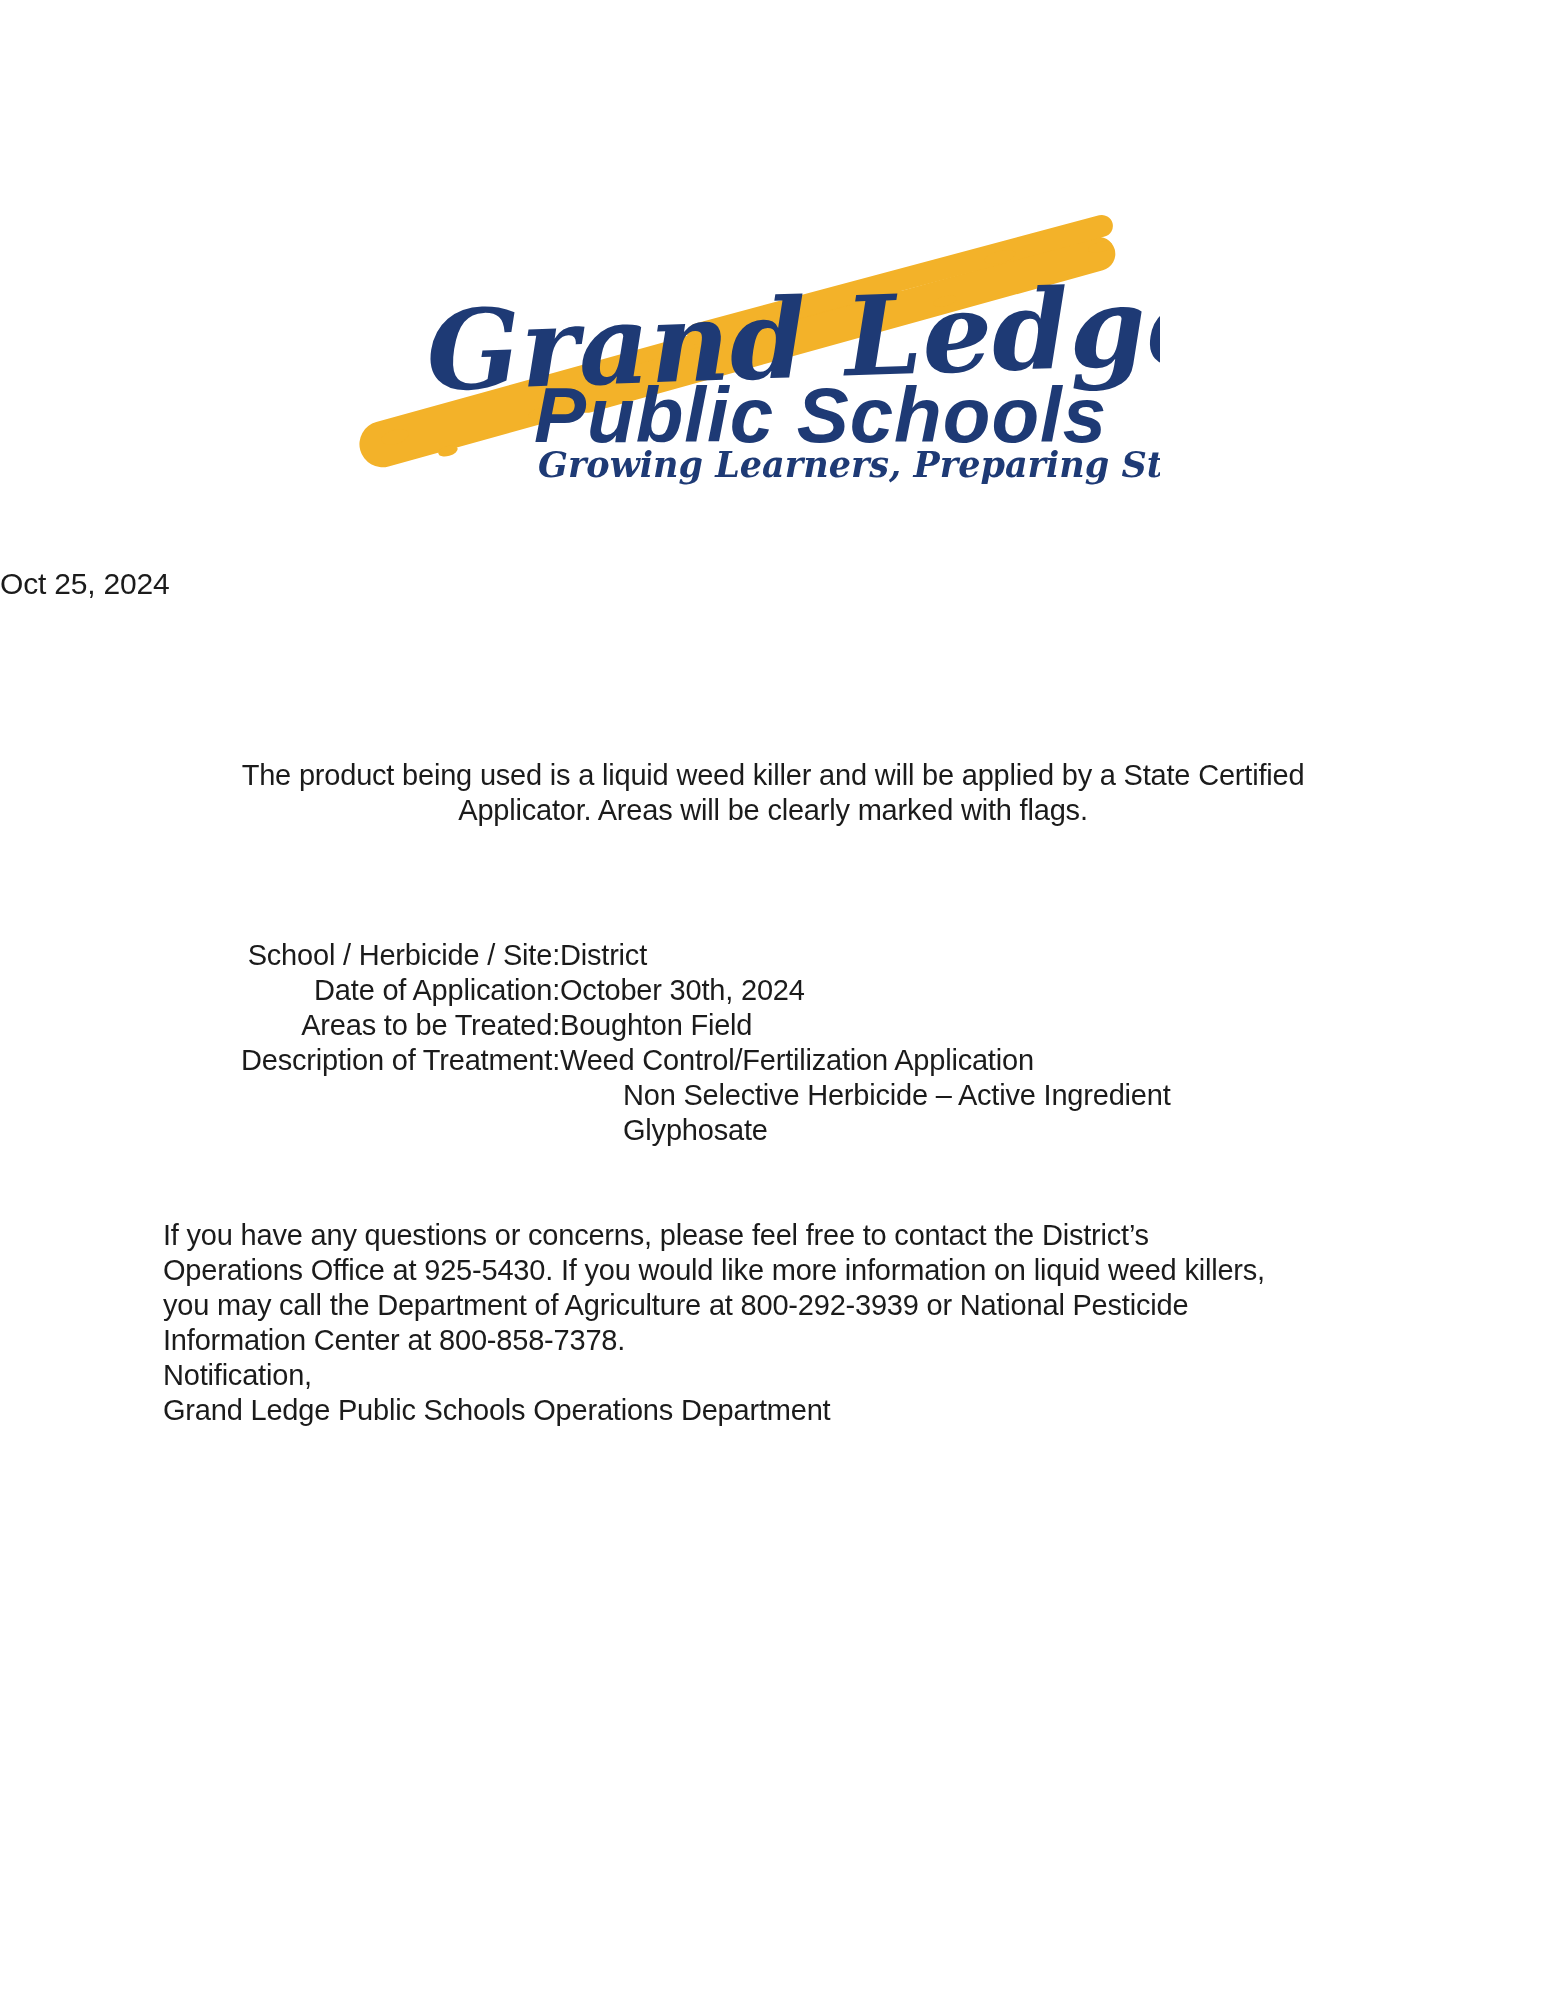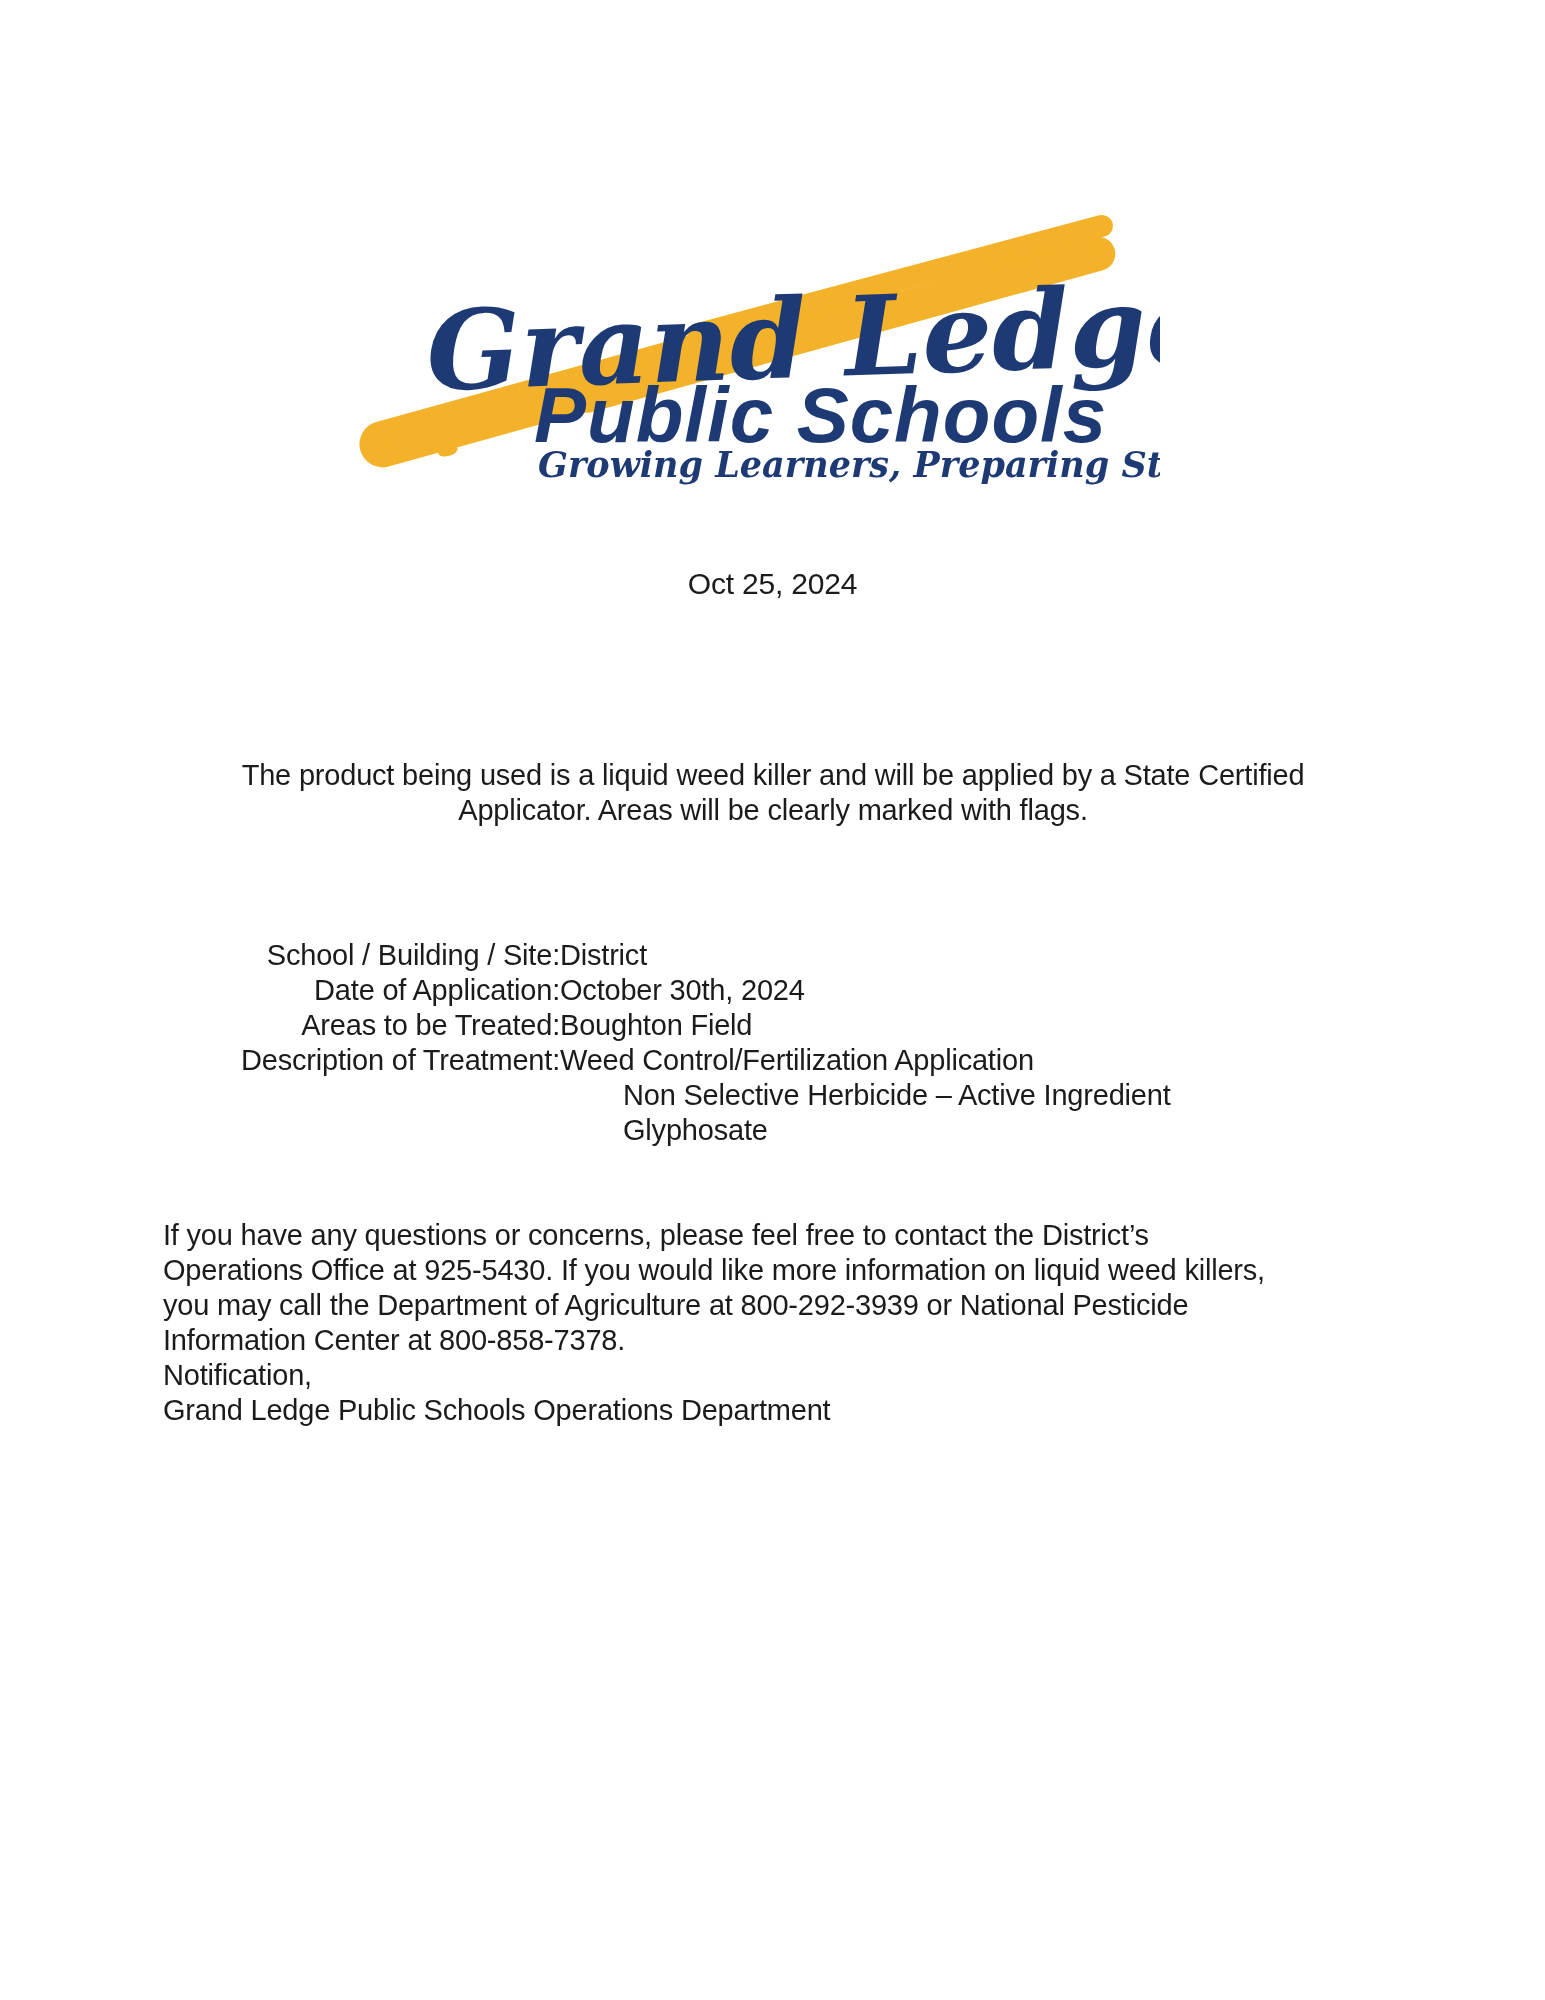--- a/index.html
+++ b/index.html
@@ -41,21 +41,21 @@
   .logo-tagline {
     font-family: "DejaVu Serif", serif;
     font-style: italic;
     font-weight: bold;
   }
   .date-line {
     position: absolute;
     top: 566px;
     left: 0;
     width: 1545px;
-    text-align: center;
+    text-align: left;
     font-size: 30px;
     line-height: 35px;
     letter-spacing: -0.2px;
   }
   .doc-title {
     position: absolute;
     top: 672px;
     left: 0;
     width: 1545px;
     margin: 0;
@@ -132,21 +132,21 @@
   </svg>
 
   <div class="date-line">Oct 25, 2024</div>
 
 
   <div class="intro text-block">The product being used is a liquid weed killer and will be applied by a State Certified
 Applicator. Areas will be clearly marked with flags.</div>
 
   <div class="details">
     <div class="detail-row">
-      <span class="detail-label">School / Building / Site:</span>
+      <span class="detail-label">School / Herbicide / Site:</span>
       <span class="detail-value">District</span>
     </div>
     <div class="detail-row">
       <span class="detail-label">Date of Application:</span>
       <span class="detail-value">October 30th, 2024</span>
     </div>
     <div class="detail-row">
       <span class="detail-label">Areas to be Treated:</span>
       <span class="detail-value">Boughton Field</span>
     </div>

